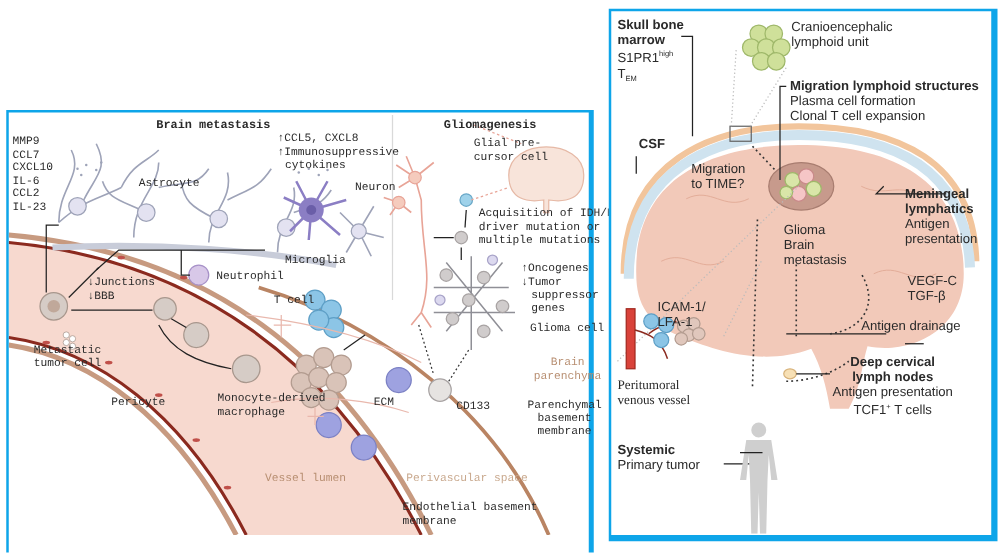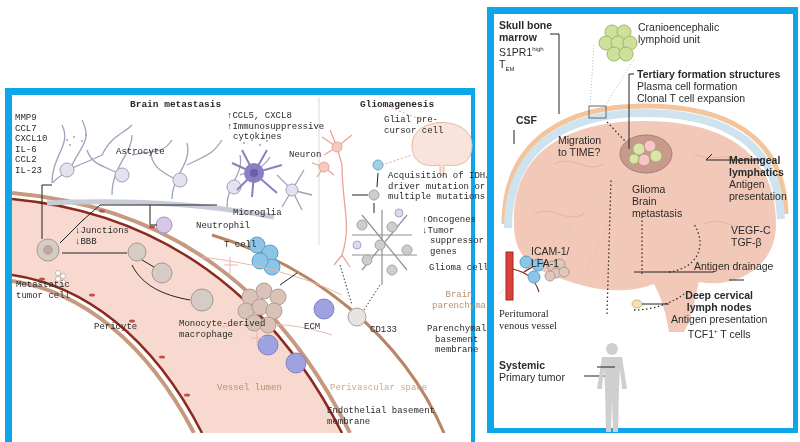--- a/index.html
+++ b/index.html
@@ -1,17 +1,17 @@
 <!DOCTYPE html>
 <html><head>
 <meta charset="utf-8">
 <style>
   html,body{margin:0;padding:0;background:#ffffff;}
   body{width:800px;height:442px;position:relative;overflow:hidden;font-family:"Liberation Sans",sans-serif;color:#2b2b2b;}
-  .panel{position:absolute;background:#fff;border:7px solid #0ea5e9;box-sizing:border-box;}
+  .panel{position:absolute;background:#fff;border:2px solid #0ea5e9;box-sizing:border-box;}
   #left-panel{left:5px;top:88px;width:470px;height:400px;border-right-width:4px;border-bottom-width:4px;font-family:Liberation Mono, monospace;}
   #right-panel{left:487px;top:7px;width:311px;height:426px;border-right-width:5px;border-bottom-width:5px;}
   svg{position:absolute;left:0;top:0;}
   .lbl{position:absolute;font-size:9px;line-height:10.5px;white-space:nowrap;color:#2a2a2a;}
   .lbl.b{font-weight:bold;}
   .lbl.r{font-size:10.5px;line-height:12px;}
   .muted{color:#c9a98e;}
   .muted2{color:#b88f72;}
   .t{display:block;}
   sup,sub{font-size:6px;}
@@ -215,21 +215,21 @@
   </div>
 
   <div class="lbl" style="left:410px;top:120px;">
     <span class="t">↑Oncogenes</span>
     <span class="t">↓Tumor</span>
     <span class="t" style="padding-left:8px">suppressor</span>
     <span class="t" style="padding-left:8px">genes</span>
   </div>
   <span class="lbl" style="left:417px;top:168px;">Glioma cell</span>
 
-  <span class="lbl" style="left:166px;top:126px;margin-left:18px;">Neutrophil</span>
+  <span class="lbl" style="left:166px;top:126px;">Neutrophil</span>
 
   <div class="lbl" style="left:63px;top:131px;">
     <span class="t">↓Junctions</span>
     <span class="t">↓BBB</span>
   </div>
 
   <span class="lbl" style="left:212px;top:145px;">T cell</span>
   <span class="lbl" style="left:292px;top:227px;">ECM</span>
   <span class="lbl" style="left:358px;top:230px;">CD133</span>
 
@@ -238,21 +238,21 @@
     <span class="t">Brain</span>
     <span class="t">parenchyma</span>
   </div>
 
   <div class="lbl" style="left:415px;top:229px;text-align:center;">
     <span class="t">Parenchymal</span>
     <span class="t">basement</span>
     <span class="t">membrane</span>
   </div>
 
-  <div class="lbl" style="left:4px;top:185px;">
+  <div class="lbl" style="left:20px;top:185px;">
     <span class="t">Metastatic</span>
     <span class="t">tumor cell</span>
   </div>
 
   <span class="lbl" style="left:82px;top:227px;">Pericyte</span>
 
   <div class="lbl" style="left:167px;top:224px;">
     <span class="t">Monocyte-derived</span>
     <span class="t">macrophage</span>
   </div>
@@ -357,21 +357,21 @@
     <span class="t"><span>S1PR1</span><sup>high</sup></span>
     <span class="t"><span>T</span><sub>EM</sub></span>
   </div>
 
   <div class="lbl r" style="left:144px;top:7px;">
     <span class="t">Cranioencephalic</span>
     <span class="t">lymphoid unit</span>
   </div>
 
   <div class="lbl r" style="left:143px;top:54px;">
-    <span class="t" style="font-weight:bold">Tertiary formation structures</span>
+    <span class="t" style="font-weight:bold">Migration lymphoid structures</span>
     <span class="t">Plasma cell formation</span>
     <span class="t">Clonal T cell expansion</span>
   </div>
 
   <span class="lbl r b" style="left:22px;top:100px;">CSF</span>
 
   <div class="lbl r" style="left:64px;top:120px;">
     <span class="t">Migration</span>
     <span class="t">to TIME?</span>
   </div>

